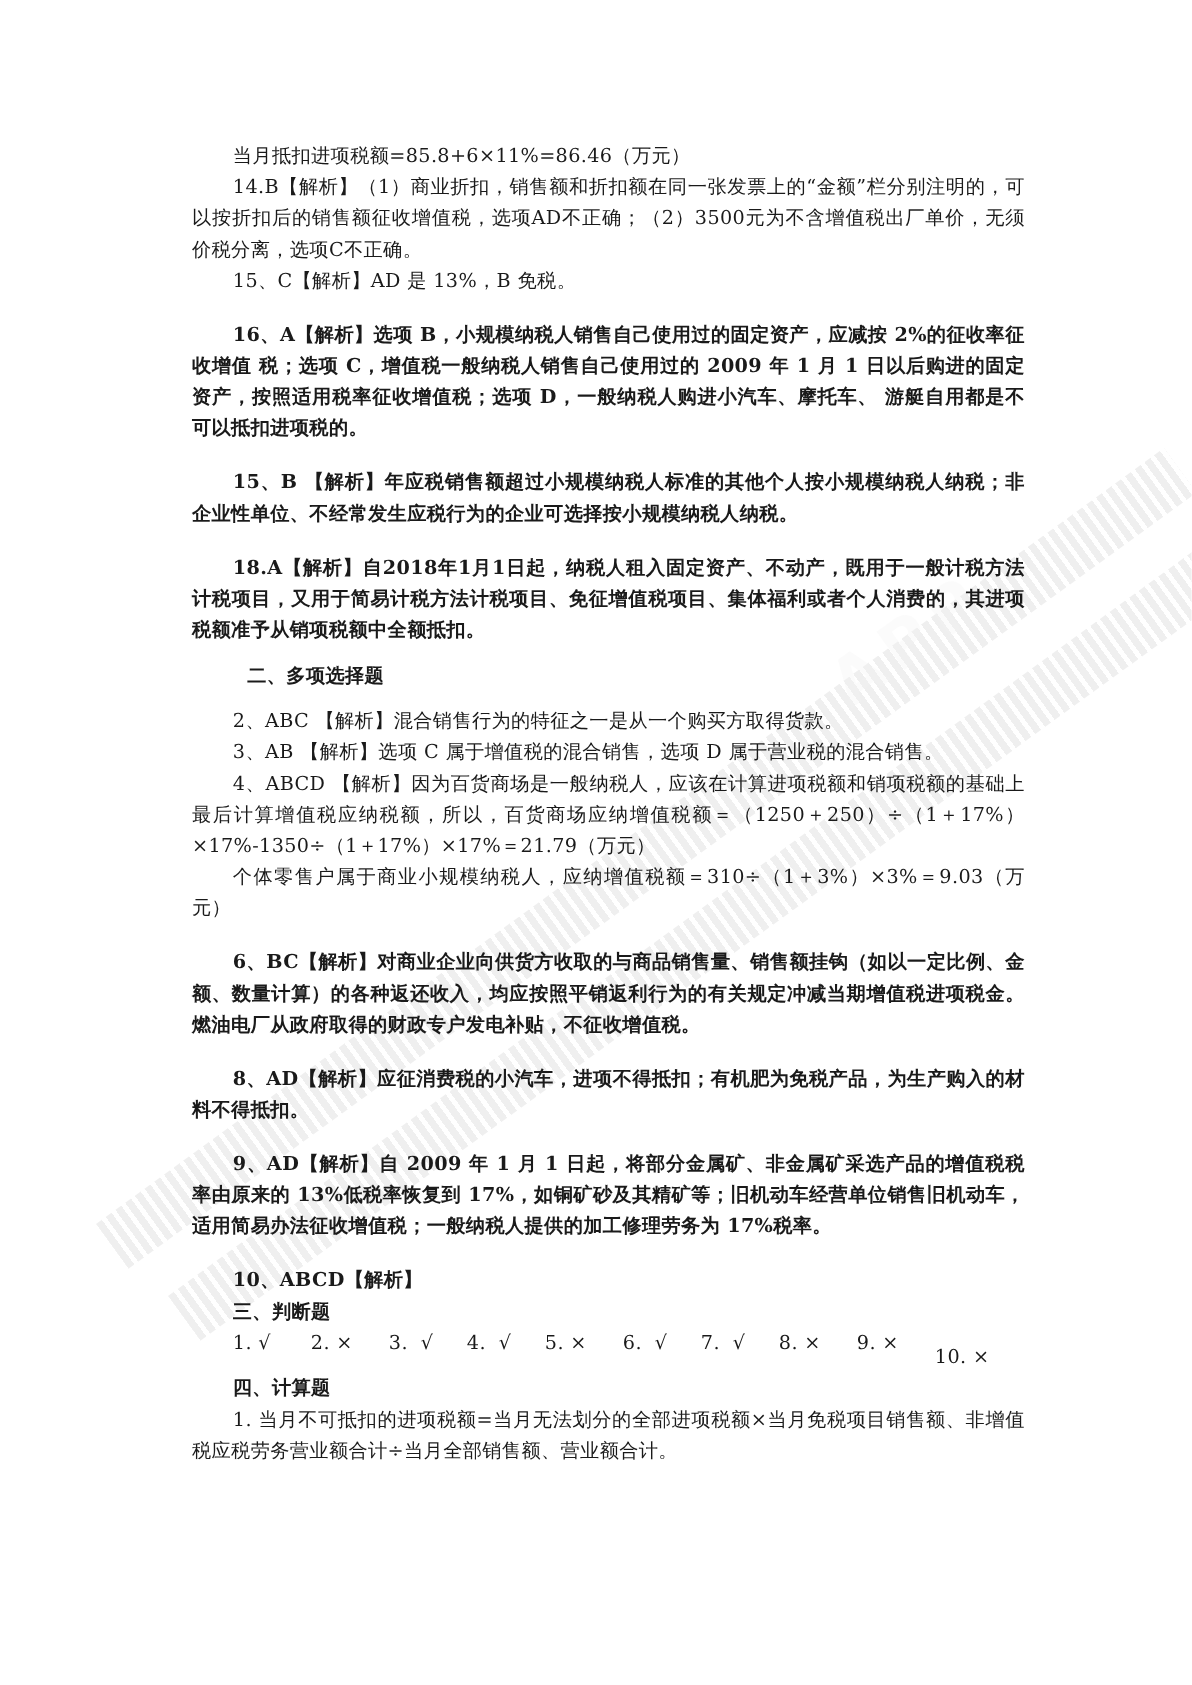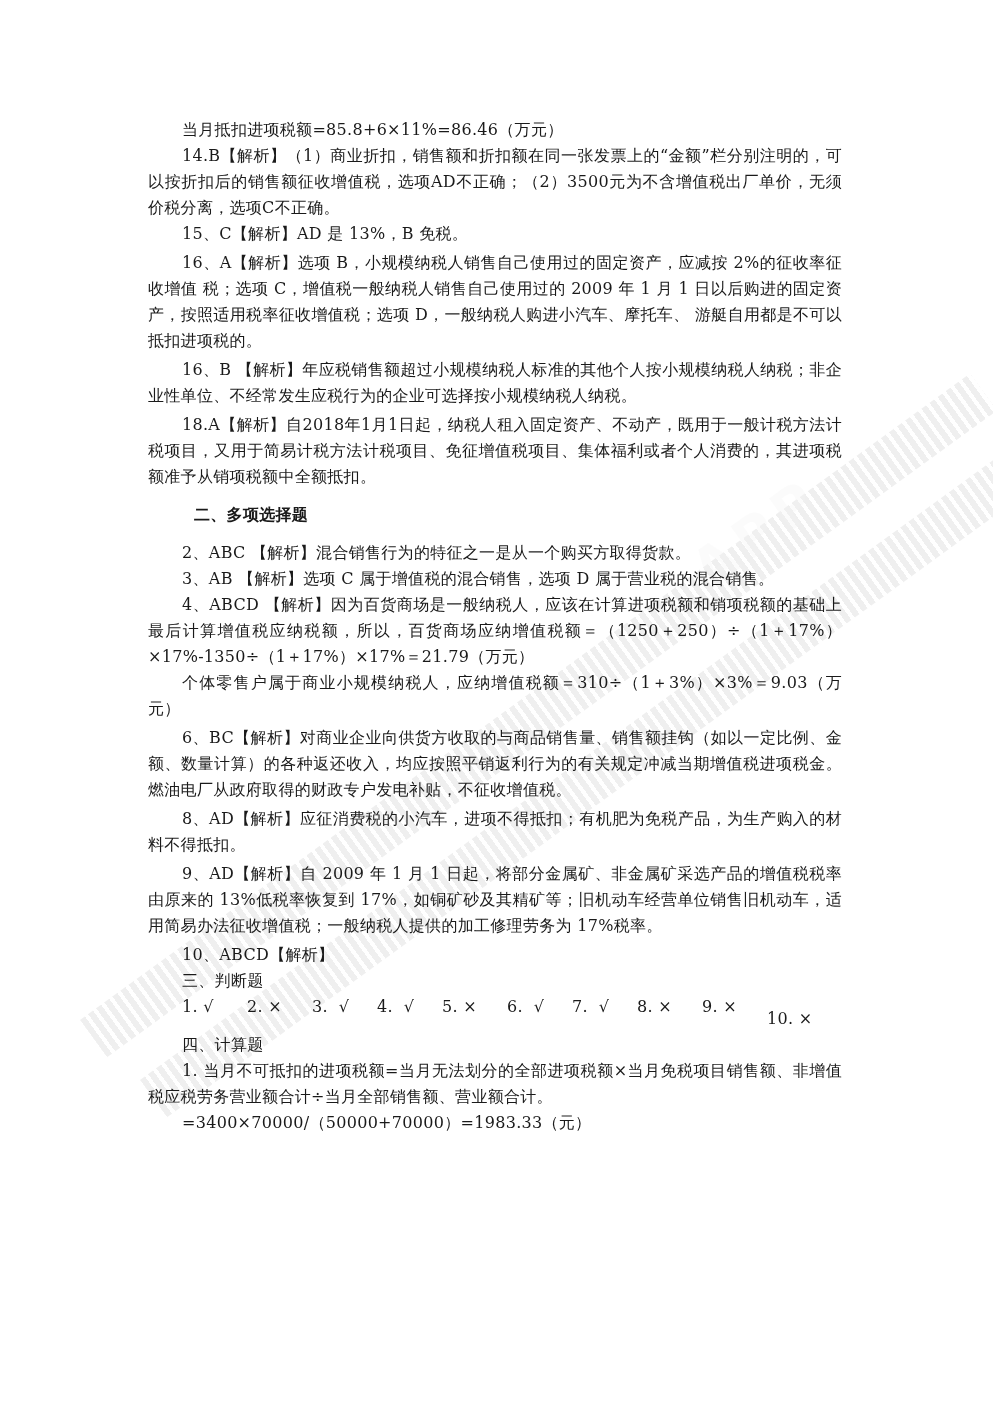--- a/index.html
+++ b/index.html
@@ -10,43 +10,44 @@
     body {
       width: 993px;
       height: 1404px;
       position: relative;
       overflow: hidden;
       font-family: "DejaVu Serif", "Liberation Serif", serif;
       color: #1a1a1a;
     }
     .page {
       position: absolute;
-      left: 148px;
+      left: 160px;
       top: 117px;
       width: 694px;
       font-size: 16px;
       line-height: 26px;
       letter-spacing: 0.3px;
       text-align: justify;
     }
     .para {
       margin: 0;
       text-indent: 34px;
     }
-    .para.gap { margin-top: 3px; }
+    .para.gap { margin-top: 19px; font-weight: bold; }
     .heading-bold {
       margin: 12px;
       text-indent: 34px;
       font-family: "DejaVu Sans", "Liberation Sans", sans-serif;
       font-weight: bold;
       font-size: 16px;
     }
     .heading {
       margin: 0;
       text-indent: 34px;
+      font-weight: bold;
     }
     .judge-row {
       margin: 0;
       padding-left: 34px;
       display: flex;
       gap: 0;
     }
     .judge-item {
       display: inline-block;
       width: 65px;
@@ -91,21 +92,21 @@
   <div class="wm-band" style="top:500px; left:0px;"></div>
   <div class="wm-band" style="top:560px; left:60px;"></div>
   <div class="wm-text" style="left:600px; top:30px;">APP</div>
 </div>
 
 <div class="page">
   <p class="para">当月抵扣进项税额=85.8+6×11%=86.46（万元）</p>
   <p class="para">14.B【解析】（1）商业折扣，销售额和折扣额在同一张发票上的“金额”栏分别注明的，可以按折扣后的销售额征收增值税，选项AD不正确；（2）3500元为不含增值税出厂单价，无须价税分离，选项C不正确。</p>
   <p class="para">15、C【解析】AD 是 13%，B 免税。</p>
   <p class="para gap">16、A【解析】选项 B，小规模纳税人销售自己使用过的固定资产，应减按 2%的征收率征收增值 税；选项 C，增值税一般纳税人销售自己使用过的 2009 年 1 月 1 日以后购进的固定资产，按照适用税率征收增值税；选项 D，一般纳税人购进小汽车、摩托车、 游艇自用都是不可以抵扣进项税的。</p>
-  <p class="para gap">16、B 【解析】年应税销售额超过小规模纳税人标准的其他个人按小规模纳税人纳税；非企业性单位、不经常发生应税行为的企业可选择按小规模纳税人纳税。</p>
+  <p class="para gap">15、B 【解析】年应税销售额超过小规模纳税人标准的其他个人按小规模纳税人纳税；非企业性单位、不经常发生应税行为的企业可选择按小规模纳税人纳税。</p>
   <p class="para gap">18.A【解析】自2018年1月1日起，纳税人租入固定资产、不动产，既用于一般计税方法计税项目，又用于简易计税方法计税项目、免征增值税项目、集体福利或者个人消费的，其进项税额准予从销项税额中全额抵扣。</p>
 
   <p class="heading-bold">二、多项选择题</p>
   <p class="para">2、ABC 【解析】混合销售行为的特征之一是从一个购买方取得货款。</p>
   <p class="para">3、AB 【解析】选项 C 属于增值税的混合销售，选项 D 属于营业税的混合销售。</p>
   <p class="para">4、ABCD 【解析】因为百货商场是一般纳税人，应该在计算进项税额和销项税额的基础上最后计算增值税应纳税额，所以，百货商场应纳增值税额＝（1250＋250）÷（1＋17%）×17%-1350÷（1＋17%）×17%＝21.79（万元）</p>
   <p class="para">个体零售户属于商业小规模纳税人，应纳增值税额＝310÷（1＋3%）×3%＝9.03（万元）</p>
   <p class="para gap">6、BC【解析】对商业企业向供货方收取的与商品销售量、销售额挂钩（如以一定比例、金额、数量计算）的各种返还收入，均应按照平销返利行为的有关规定冲减当期增值税进项税金。燃油电厂从政府取得的财政专户发电补贴，不征收增值税。</p>
   <p class="para gap">8、AD【解析】应征消费税的小汽车，进项不得抵扣；有机肥为免税产品，为生产购入的材料不得抵扣。</p>
   <p class="para gap">9、AD【解析】自 2009 年 1 月 1 日起，将部分金属矿、非金属矿采选产品的增值税税率由原来的 13%低税率恢复到 17%，如铜矿砂及其精矿等；旧机动车经营单位销售旧机动车，适用简易办法征收增值税；一般纳税人提供的加工修理劳务为 17%税率。</p>
@@ -120,14 +121,13 @@
     <span class="judge-item">5. ×</span>
     <span class="judge-item">6.  √</span>
     <span class="judge-item">7.  √</span>
     <span class="judge-item">8. ×</span>
     <span class="judge-item">9. ×</span>
     <span class="judge-item last">10. ×</span>
   </div>
 
   <p class="heading">四、计算题</p>
   <p class="para">1. 当月不可抵扣的进项税额=当月无法划分的全部进项税额×当月免税项目销售额、非增值税应税劳务营业额合计÷当月全部销售额、营业额合计。</p>
-  <p class="para">=3400×70000/（50000+70000）=1983.33（元）</p>
 </div>
 
 </body></html>

